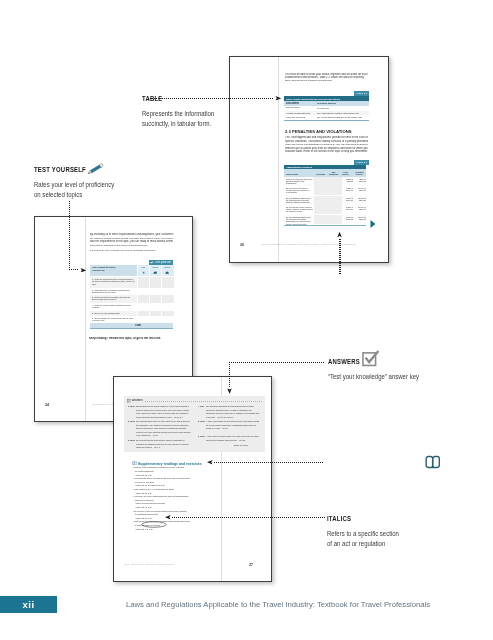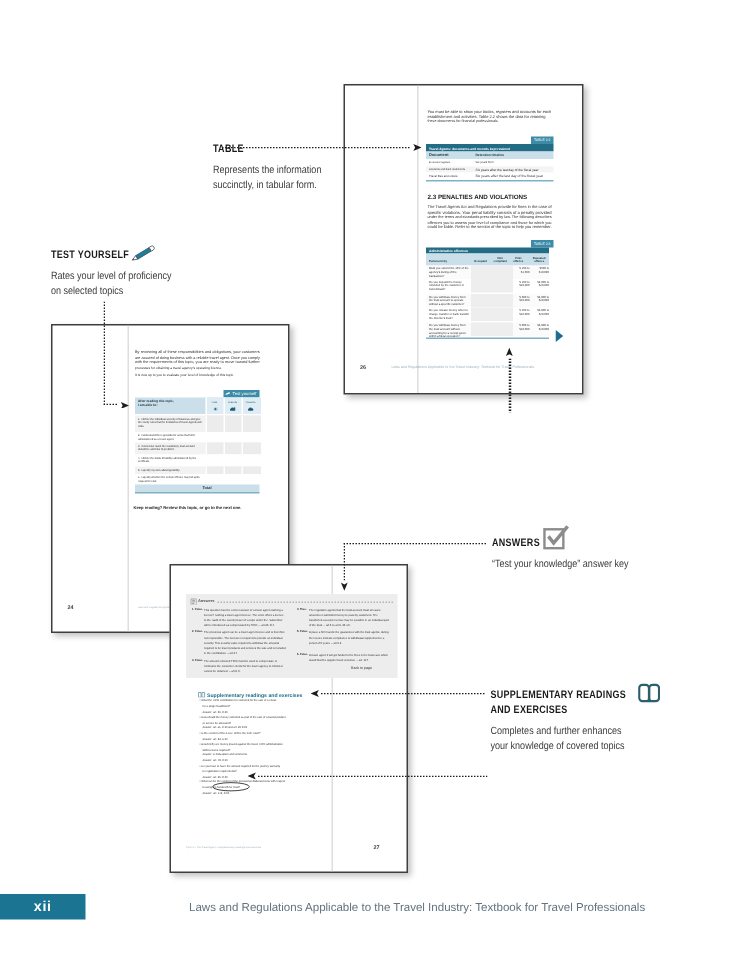--- a/index.html
+++ b/index.html
@@ -368,27 +368,26 @@
     <div class="co-body" style="margin-top:5.4px">“Test your knowledge” answer key</div>
   </div>
 
   <svg id="icon-book" viewBox="0 0 60 54">
 
     <path d="M4.5 14 a8 8 0 0 1 8 -8 h9 a8 8 0 0 1 8 8 v34 h-17 a8 8 0 0 1 -8 -8 z" fill="#ffffff" stroke="#2b5f6e" stroke-width="5.5" stroke-linejoin="round"></path>
     <path d="M55.5 14 a8 8 0 0 0 -8 -8 h-9 a8 8 0 0 0 -8 8 v34 h17 a8 8 0 0 0 8 -8 z" fill="#ffffff" stroke="#2b5f6e" stroke-width="5.5" stroke-linejoin="round"></path>
     <rect x="26" y="42" width="8" height="8" fill="#2b5f6e"></rect>
   </svg>
 
-  <div class="callout" id="co-supp">
-    <div class="co-title">SUPPLEMENTARY READINGS</div>
-    <div class="co-title">AND EXERCISES</div>
-    <div class="co-body" style="margin-top:6px">Completes and further enhances</div>
-    <div class="co-body">your knowledge of covered topics</div>
+
+  <div class="callout" id="co-italics">
+    <div class="co-title">ITALICS</div>
+    <div class="co-body" style="margin-top:5.4px">Refers to a specific section</div>
+    <div class="co-body">of an act or regulation</div>
   </div>
-
 
   <div class="dot-h" style="left:147.7px;top:97.8px;width:126px;">
       <i style="left:0.00px"></i>
       <i style="left:2.00px"></i>
       <i style="left:4.00px"></i>
       <i style="left:6.00px"></i>
       <i style="left:8.00px"></i>
       <i style="left:10.00px"></i>
       <i style="left:12.00px"></i>
       <i style="left:14.00px"></i>

